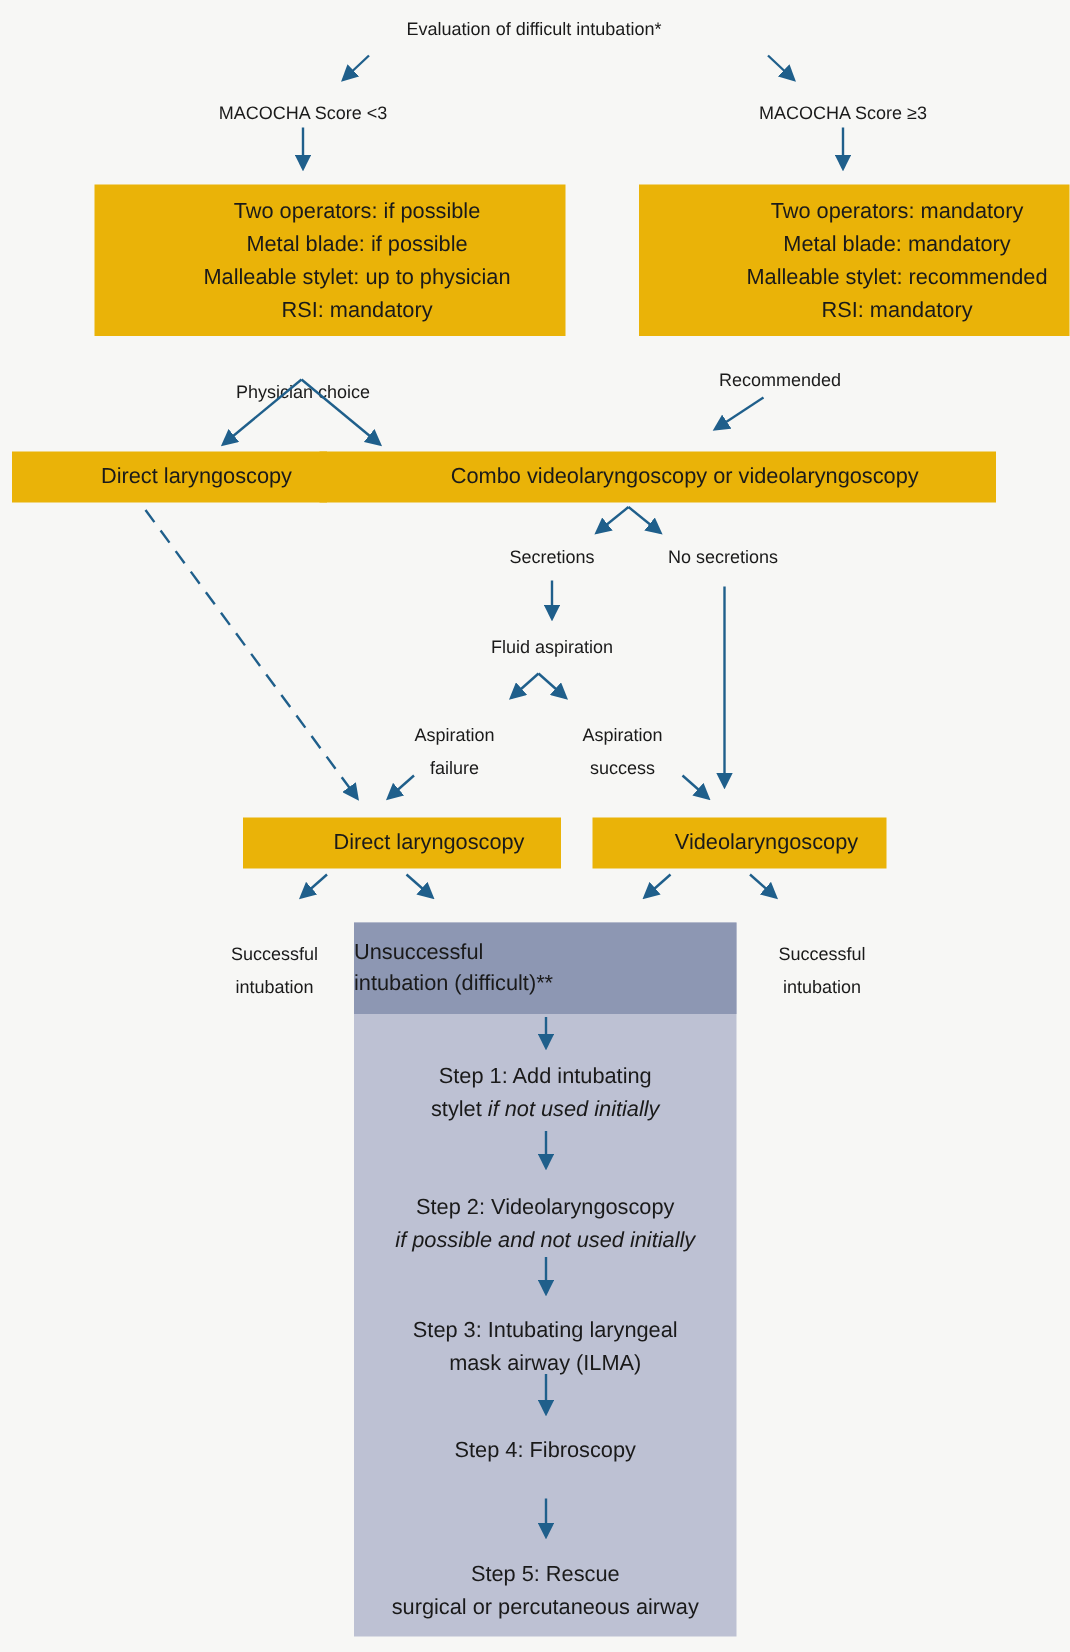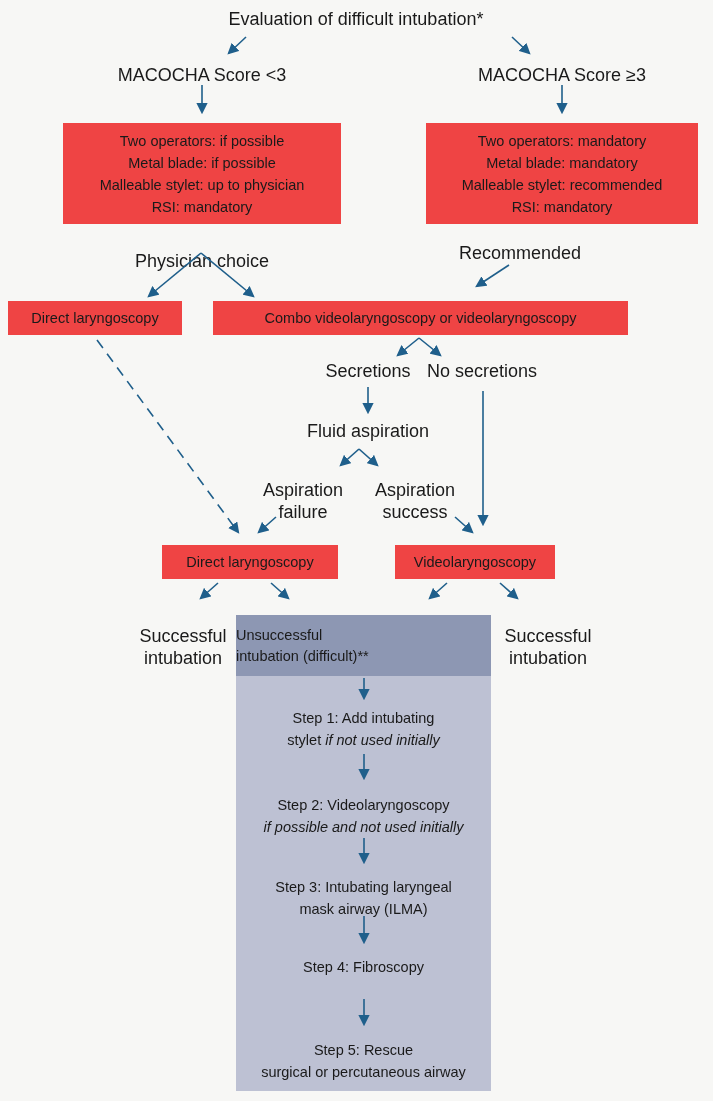--- a/index.html
+++ b/index.html
@@ -2,22 +2,22 @@
 <html><head>
 <meta charset="utf-8">
 <style>
   html, body { margin:0; padding:0; }
   body {
     width:713px; height:1101px; position:relative; overflow:hidden;
     background:#f7f7f5;
     font-family:"Liberation Sans", "DejaVu Sans", sans-serif;
     color:#1a1a1a;
   }
-  .t { position:absolute; text-align:center; font-size:18px; line-height:22px; white-space:nowrap; }
-  .box { position:absolute; background:#ef4444; display:flex; flex-direction:column; align-items:center; justify-content:center; }
+  .t { position:absolute; text-align:center; font-size:12px; line-height:22px; white-space:nowrap; }
+  .box { position:absolute; background:#eab308; display:flex; flex-direction:column; align-items:center; justify-content:center;padding-left:36px; }
   .box span { font-size:14.5px; line-height:22px; white-space:nowrap; }
   .panel { position:absolute; left:236px; top:615px; width:255px; height:476px; background:#bdc1d3; }
   .panel-head { position:absolute; left:236px; top:615px; width:255px; height:61px; background:#8d97b3; display:flex; flex-direction:column; justify-content:center; }
   .panel-head span { font-size:14.5px; line-height:21px; }
   .step { position:absolute; left:236px; width:255px; text-align:center; font-size:14.5px; line-height:22px; white-space:nowrap; }
   .step i { font-style:italic; }
   svg#arrows { position:absolute; left:0; top:0; width:713px; height:1101px; pointer-events:none; }
 </style>
 </head>
 <body>

